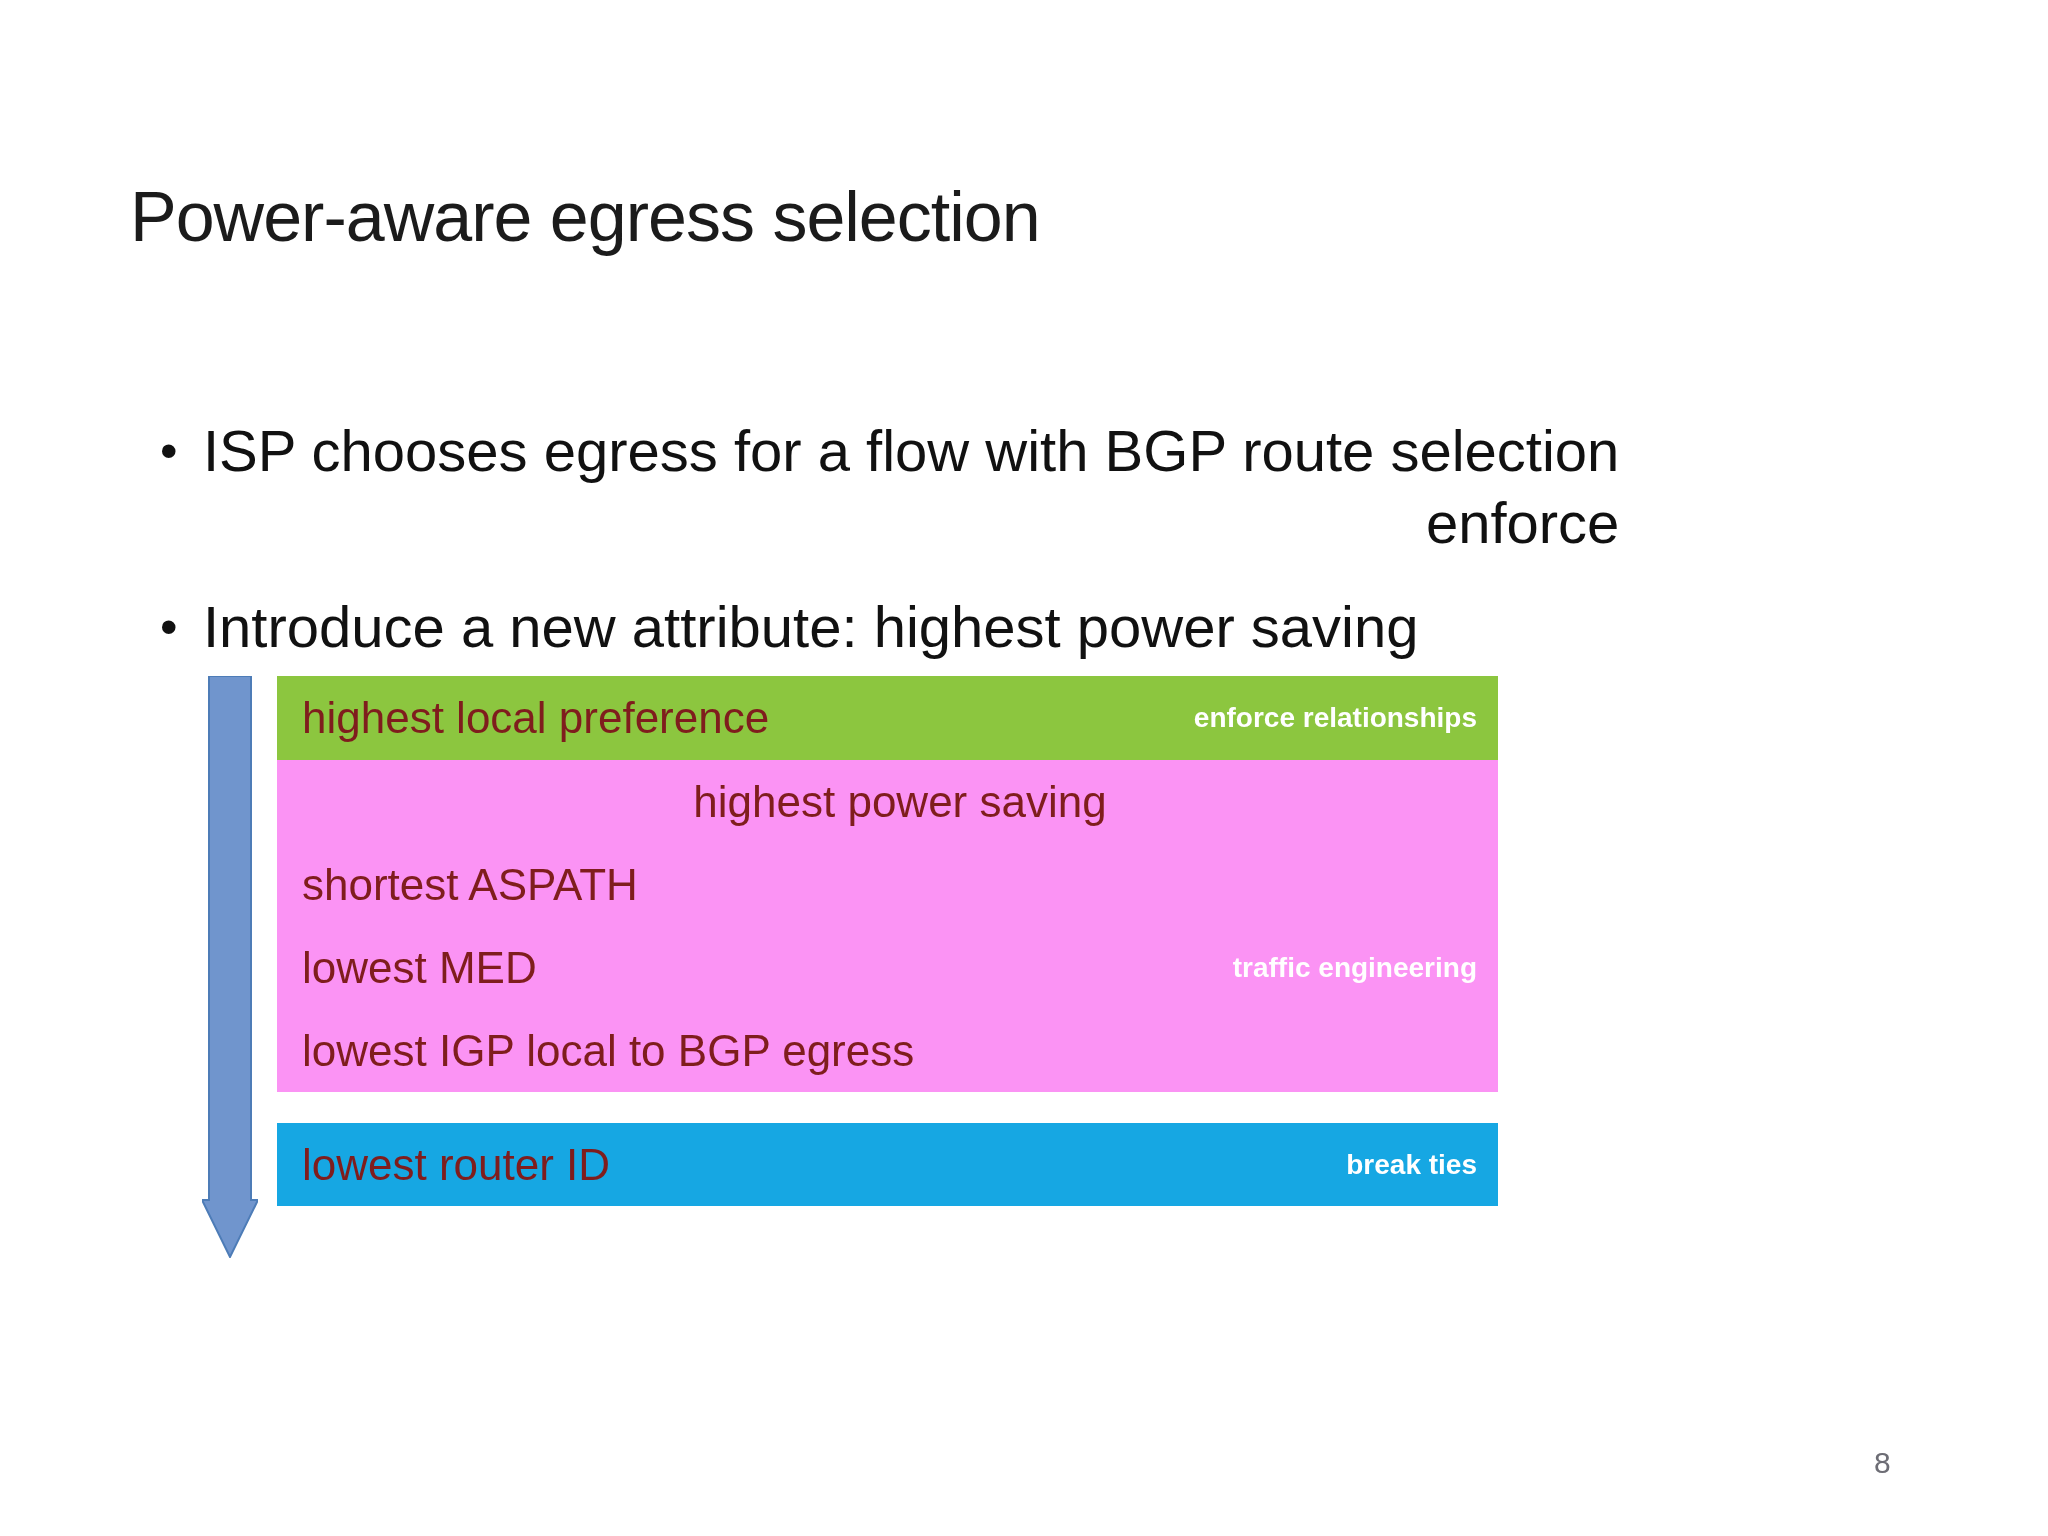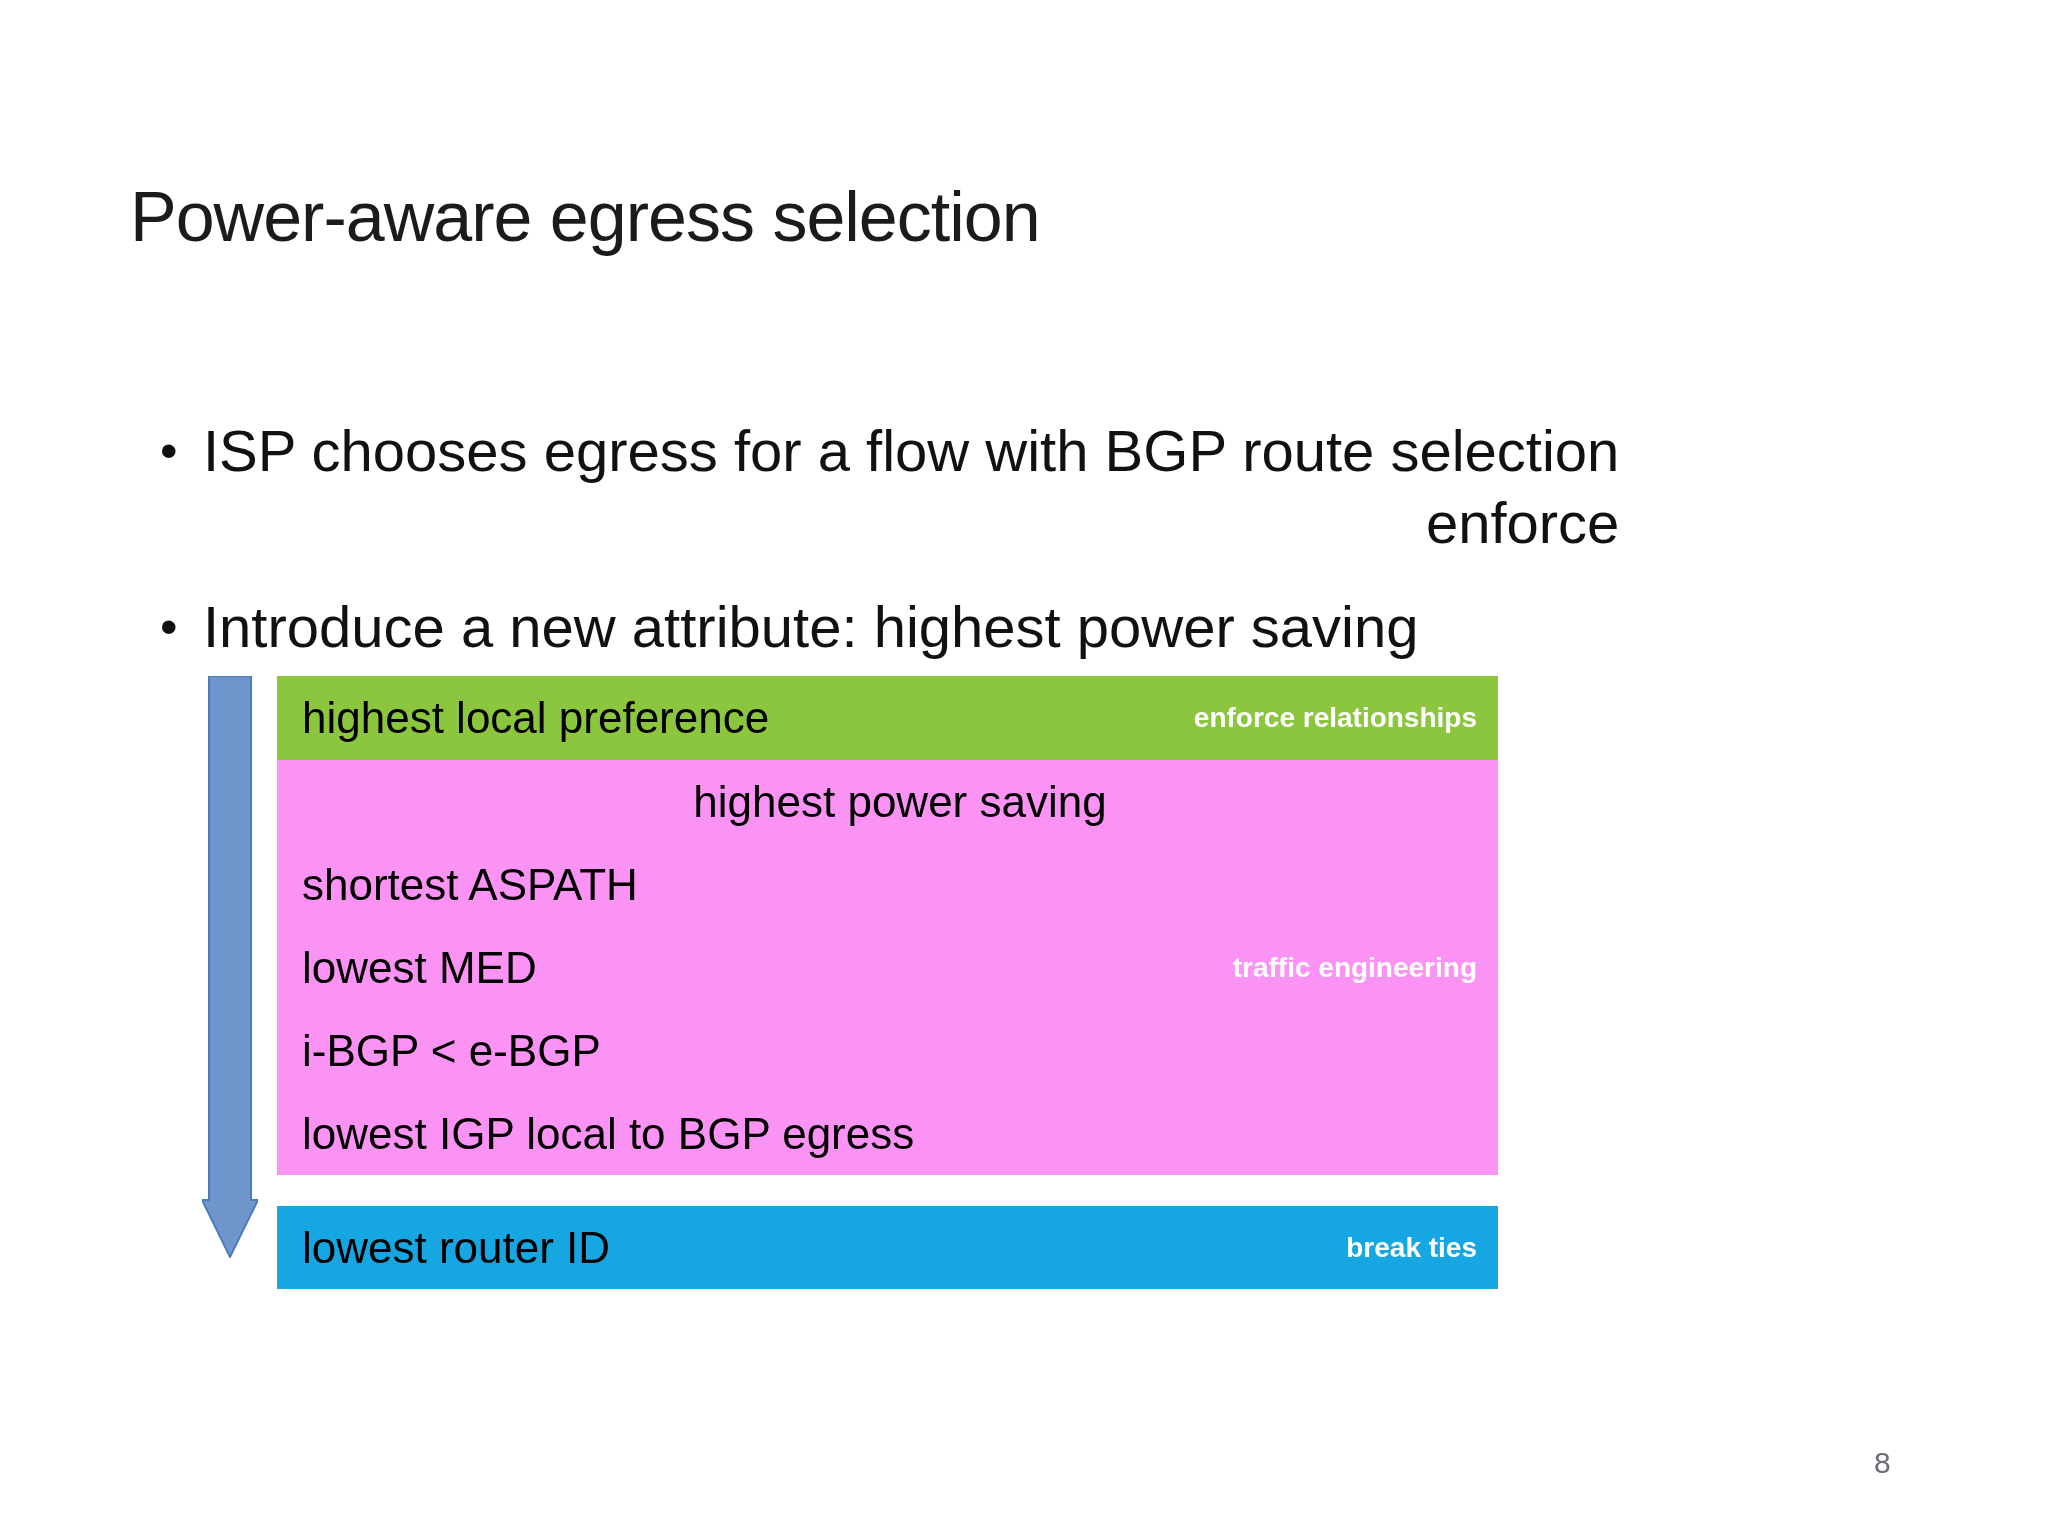--- a/index.html
+++ b/index.html
@@ -51,21 +51,21 @@
   }
   .prio-row{
     position:relative;
     display:flex;
     align-items:center;
     width:100%;
   }
   .row-label{
     padding-left:25px;
     font-size:44px;
-    color:#000000;
+    color:#7f1d1d;
     white-space:nowrap;
   }
   .row-right-label{
     position:absolute;
     right:21px;
     top:50%;
     transform:translateY(-50%);
     font-size:28px;
     font-weight:bold;
     color:#ffffff;
@@ -114,23 +114,20 @@
         <span class="row-label">highest power saving</span>
       </div>
       <div class="prio-row" style="height: 83px; background: rgb(251, 147, 244);">
         <span class="row-label">shortest ASPATH</span>
       </div>
       <div class="prio-row" style="height: 83px; background: rgb(251, 147, 244);">
         <span class="row-label">lowest MED</span>
         <span class="row-right-label">traffic engineering</span>
       </div>
       <div class="prio-row" style="height: 83px; background: rgb(251, 147, 244);">
-        <span class="row-label">i-BGP &lt; e-BGP</span>
-      </div>
-      <div class="prio-row" style="height: 83px; background: rgb(251, 147, 244);">
         <span class="row-label">lowest IGP local to BGP egress</span>
       </div>
       <div class="prio-row" style="height: 83px; background: rgb(22, 167, 227); margin-top: 31px;">
         <span class="row-label">lowest router ID</span>
         <span class="row-right-label">break ties</span>
       </div>
     </div>
 
   <div class="pagenum">8</div>
 

